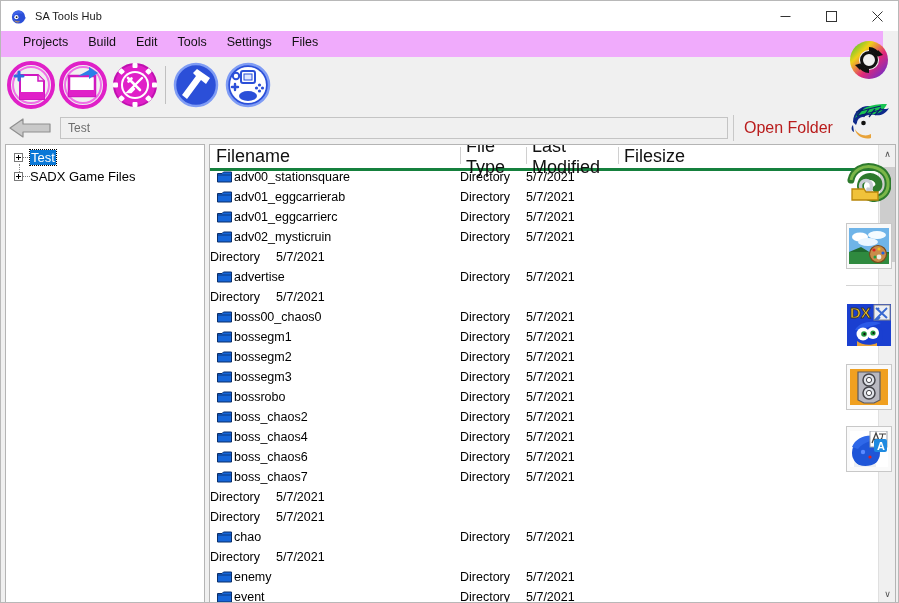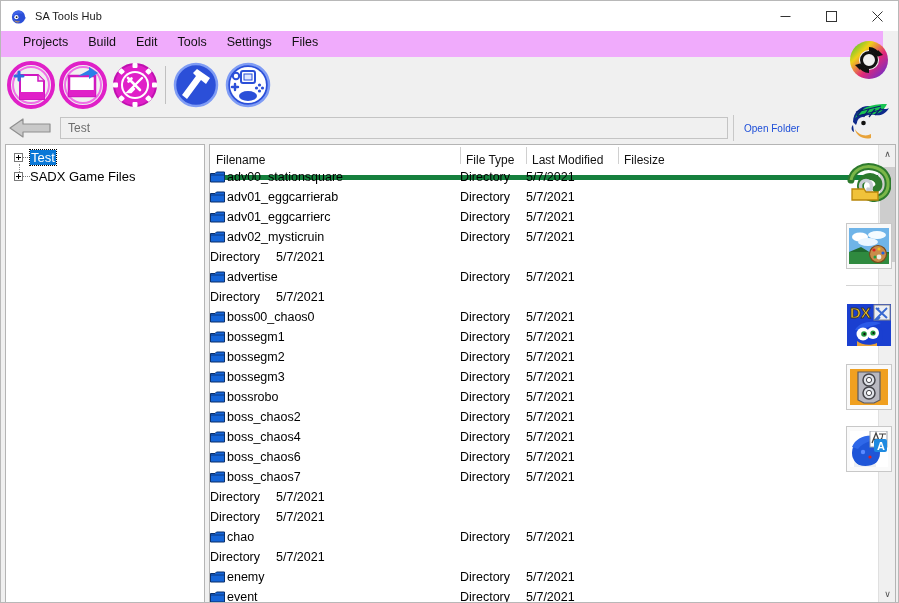--- a/index.html
+++ b/index.html
@@ -97,21 +97,21 @@
     font-size: 12px; color: #6d6d6d;
   }
   .openfolder-sep {
     width: 1px; height: 26px; background: #c8c8c8;
     margin-left: 5px;
   }
   .openfolder {
     height: 26px;
     display: flex; align-items: center;
     padding: 0 10px;
-    font-size: 10px; color: #1d4ed8;
+    font-size: 16px; color: #b91c1c;
   }
 
   
   .treepanel {
     position: absolute; left: 4px; top: 143px;
     width: 200px; height: 459px;
     background: #ffffff;
     border: 1px solid #b4b4b4;
     overflow: hidden;
     padding-top: 3px;
@@ -154,36 +154,36 @@
   
   .listpanel {
     position: absolute; left: 208px; top: 143px;
     width: 687px; height: 459px;
     background: #ffffff;
     border: 1px solid #b4b4b4;
     overflow: hidden;
   }
   .list-header {
     position: relative;
-    height: 35px;
+    height: 26px;
     background: #ffffff;
-    border-bottom: 5px solid #15803d;
+    border-bottom: 3px solid #15803d;
     display: flex; align-items: center;
-    font-size: 12px; color: #111;
+    font-size: 18px; color: #111;
   }
   .hcell { position: relative; height: 21px; display: flex; align-items: center; padding-left: 6px; }
   .hsep { position: absolute; top: 2px; width: 1px; height: 17px; background: #d0d0d0; }
 
   .rows { position: absolute; left: 0; top: 22px; width: 669px; height: 437px; overflow: hidden; }
   .row {
     height: 20px;
     display: flex; align-items: center;
     font-size: 12.5px; color: #000;
   }
-  .cell-name { display: flex; align-items: center; width: 250px; }
+  .cell-name { display: flex; align-items: center; width: 250px; padding-left: 7px; }
   .cell-type { width: 66px; }
   .cell-mod  { width: 92px; }
   .cell-size { width: 90px; }
   .fname { margin-left: 2px; white-space: nowrap; }
 
   .folder-ico {
     width: 15px; height: 12px; flex: 0 0 auto;
     position: relative;
   }
 

